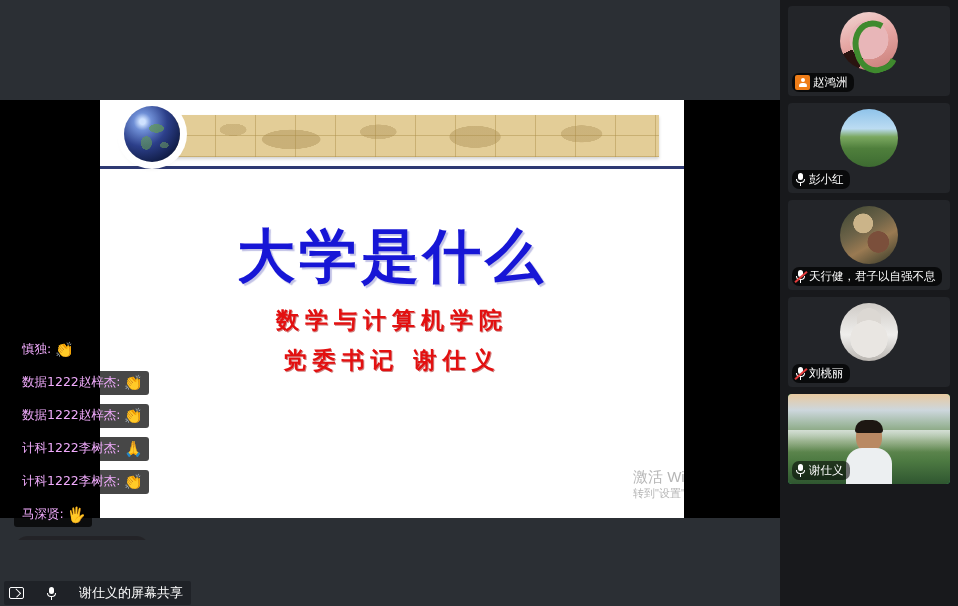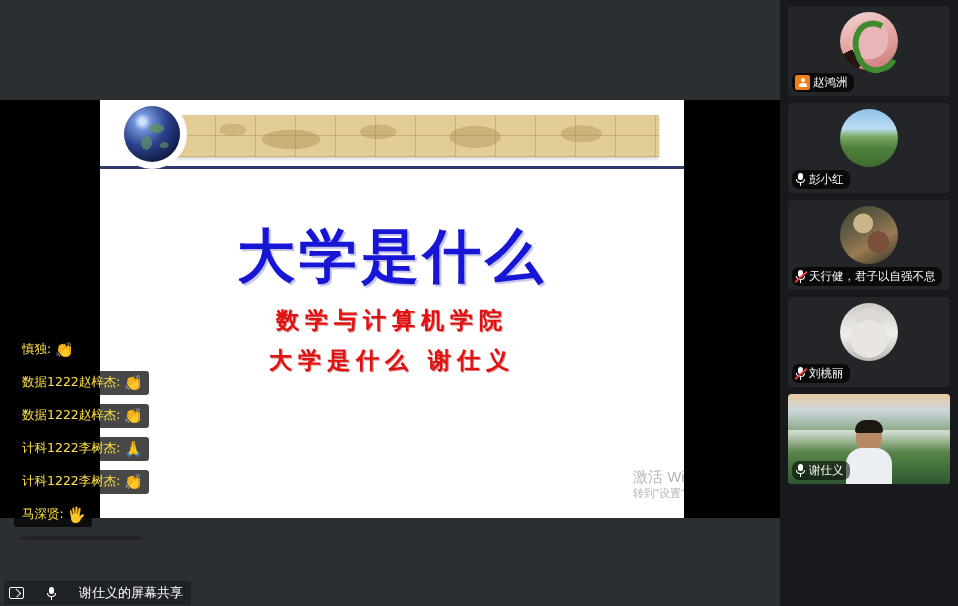--- a/index.html
+++ b/index.html
@@ -105,21 +105,21 @@
   }
   .chat-msg{
     display:inline-flex; align-items:center; gap:4px;
     background:rgba(0,0,0,.72);
     border-radius:3px;
     padding:3px 6px 4px 8px;
     margin:0 0 9px 14px;
     max-width:150px;
   }
   .chat-msg .who{
-    color:#fde047; font-size:12.5px; white-space:nowrap;
+    color:#f0abfc; font-size:12.5px; white-space:nowrap;
     font-family:"DejaVu Sans","Liberation Sans",sans-serif;
   }
   .chat-msg .emo{ font-size:15px; line-height:15px; }
   #chat-input-bar{
     display:flex; align-items:center;
     margin-left:14px; width:136px; height:28px;
     background:rgba(35,35,38,.92);
     border-radius:14px; overflow:hidden;
   }
   #chat-input-bar .seg{
@@ -276,21 +276,21 @@
 
       <div id="slide">
         <div id="slide-banner"></div>
         <div id="slide-globe"></div>
         <div id="slide-underline"></div>
 
         <div id="slide-title">大学是什么</div>
 
         <div id="slide-subblock">
           <div class="ln">数学与计算机学院</div>
-          <div class="ln gap">大学是什么   谢仕义</div>
+          <div class="ln gap">党委书记   谢仕义</div>
         </div>
 
         <div id="win-watermark">
           <div class="wm1">激活 Windows</div>
           <div class="wm2">转到"设置"以激活 Windows。</div>
         </div>
       </div>
 
       <div id="chat-overlay">
 

